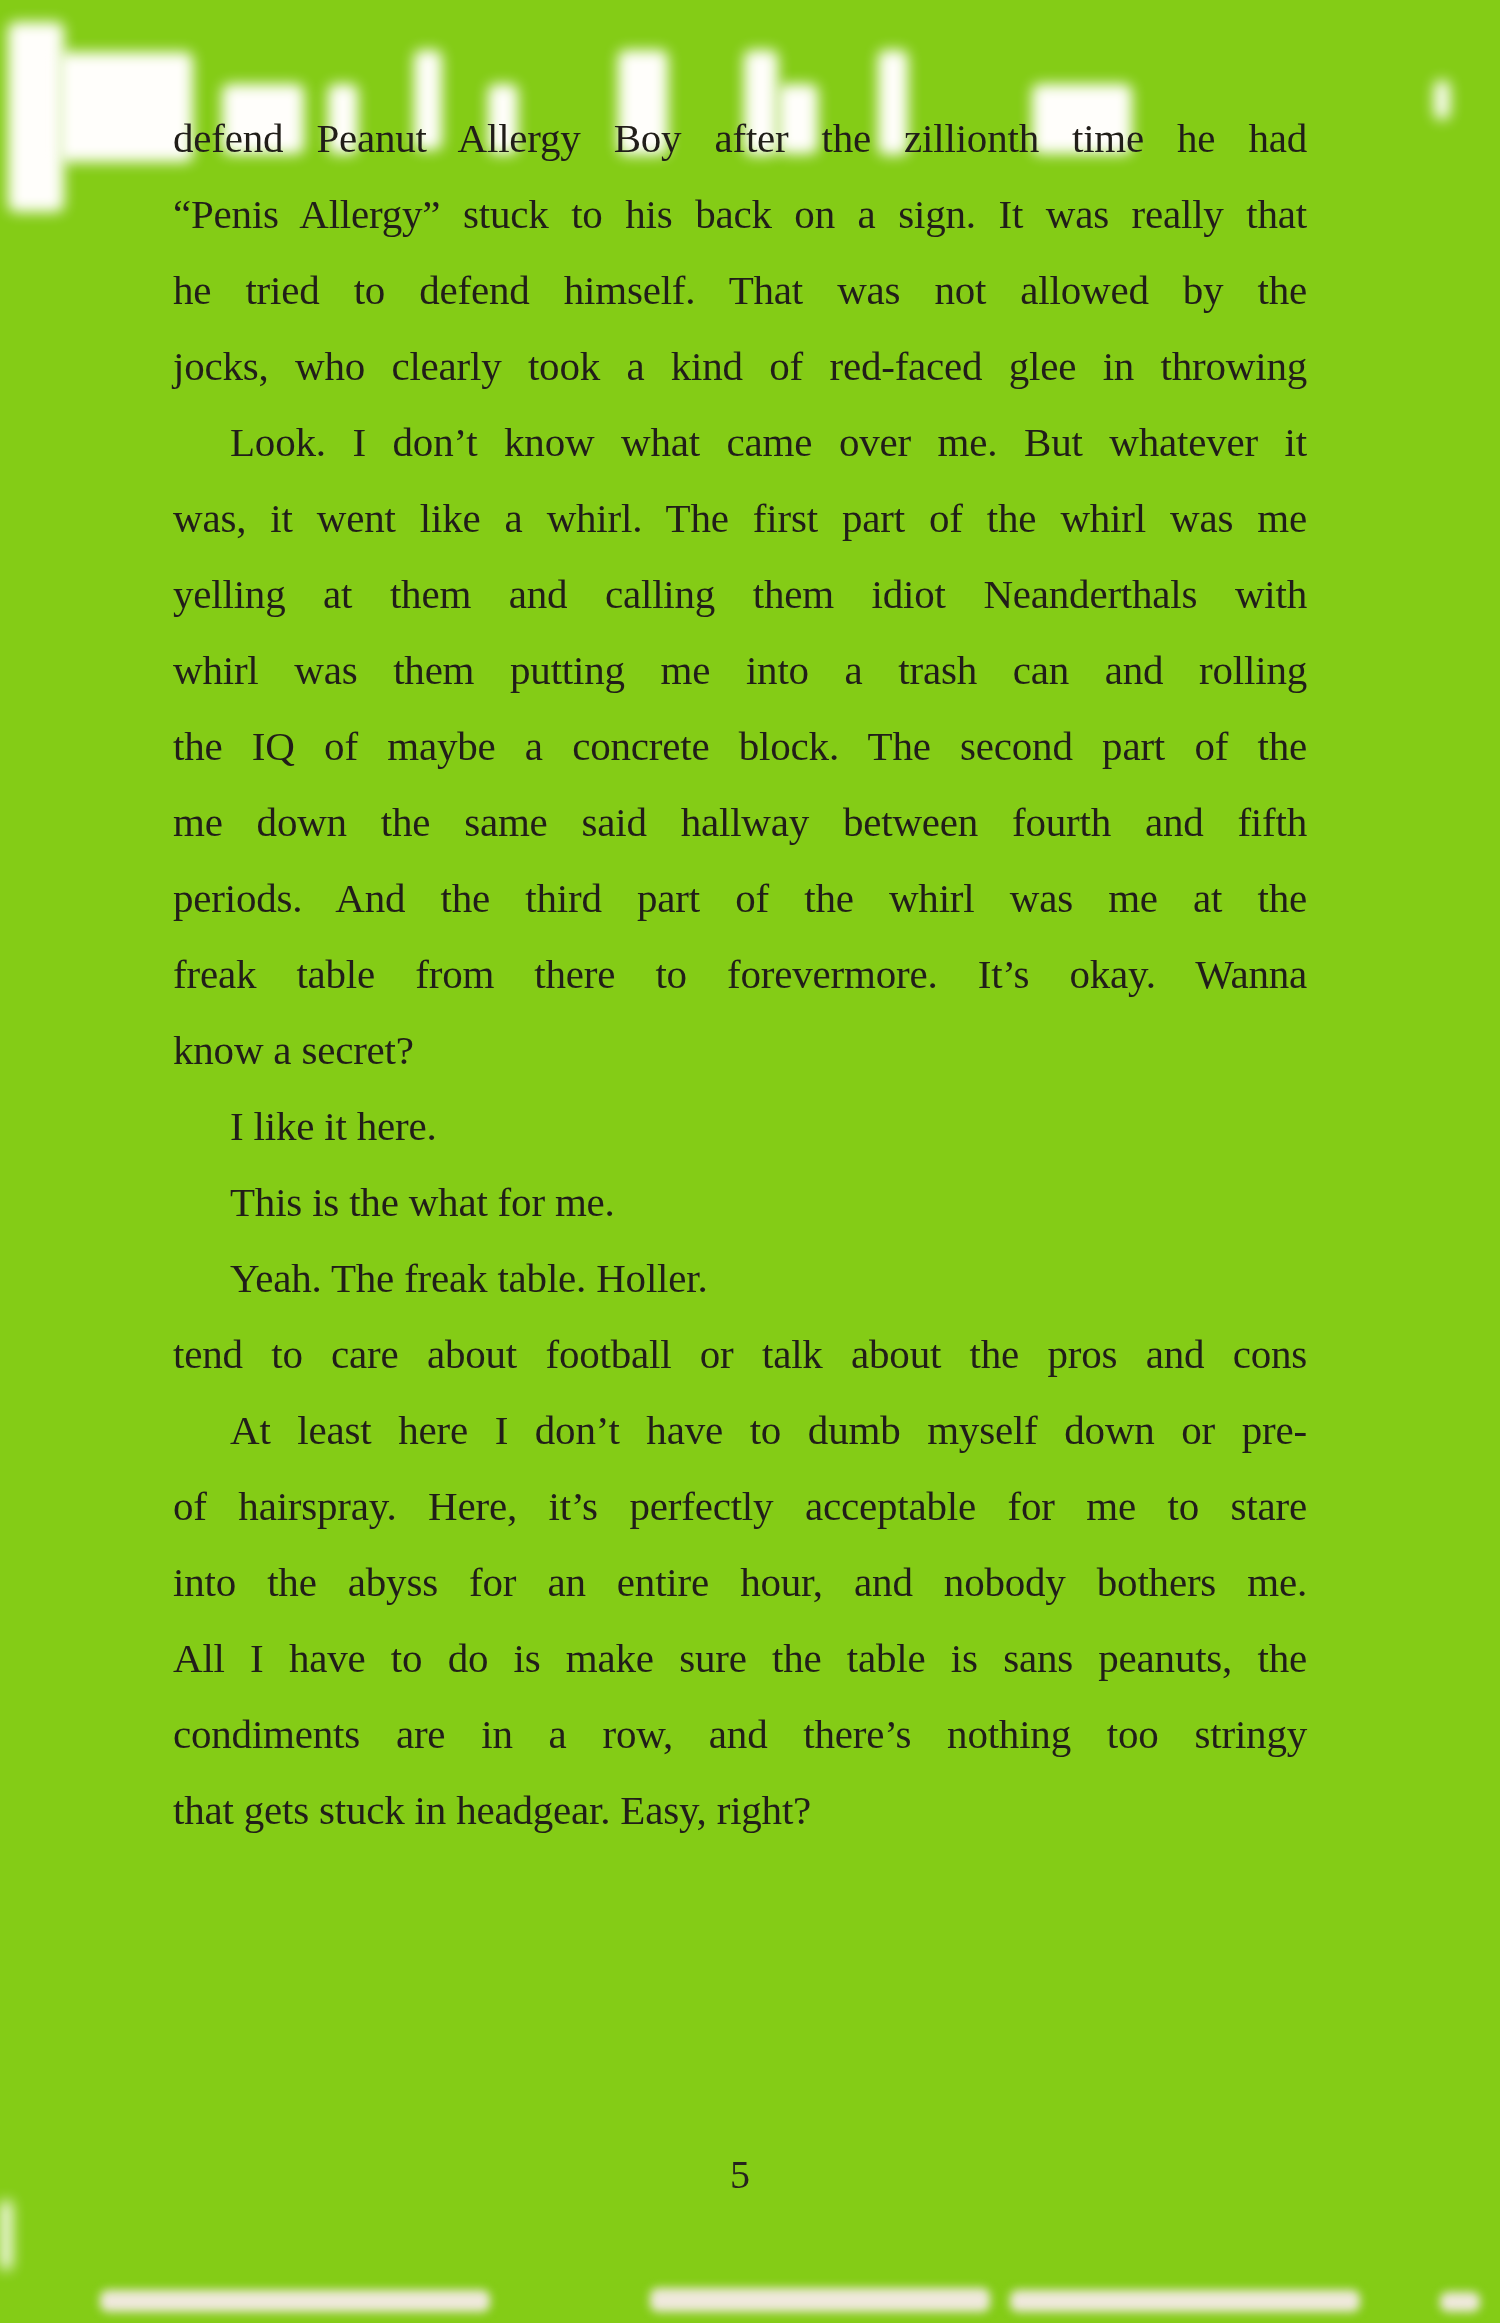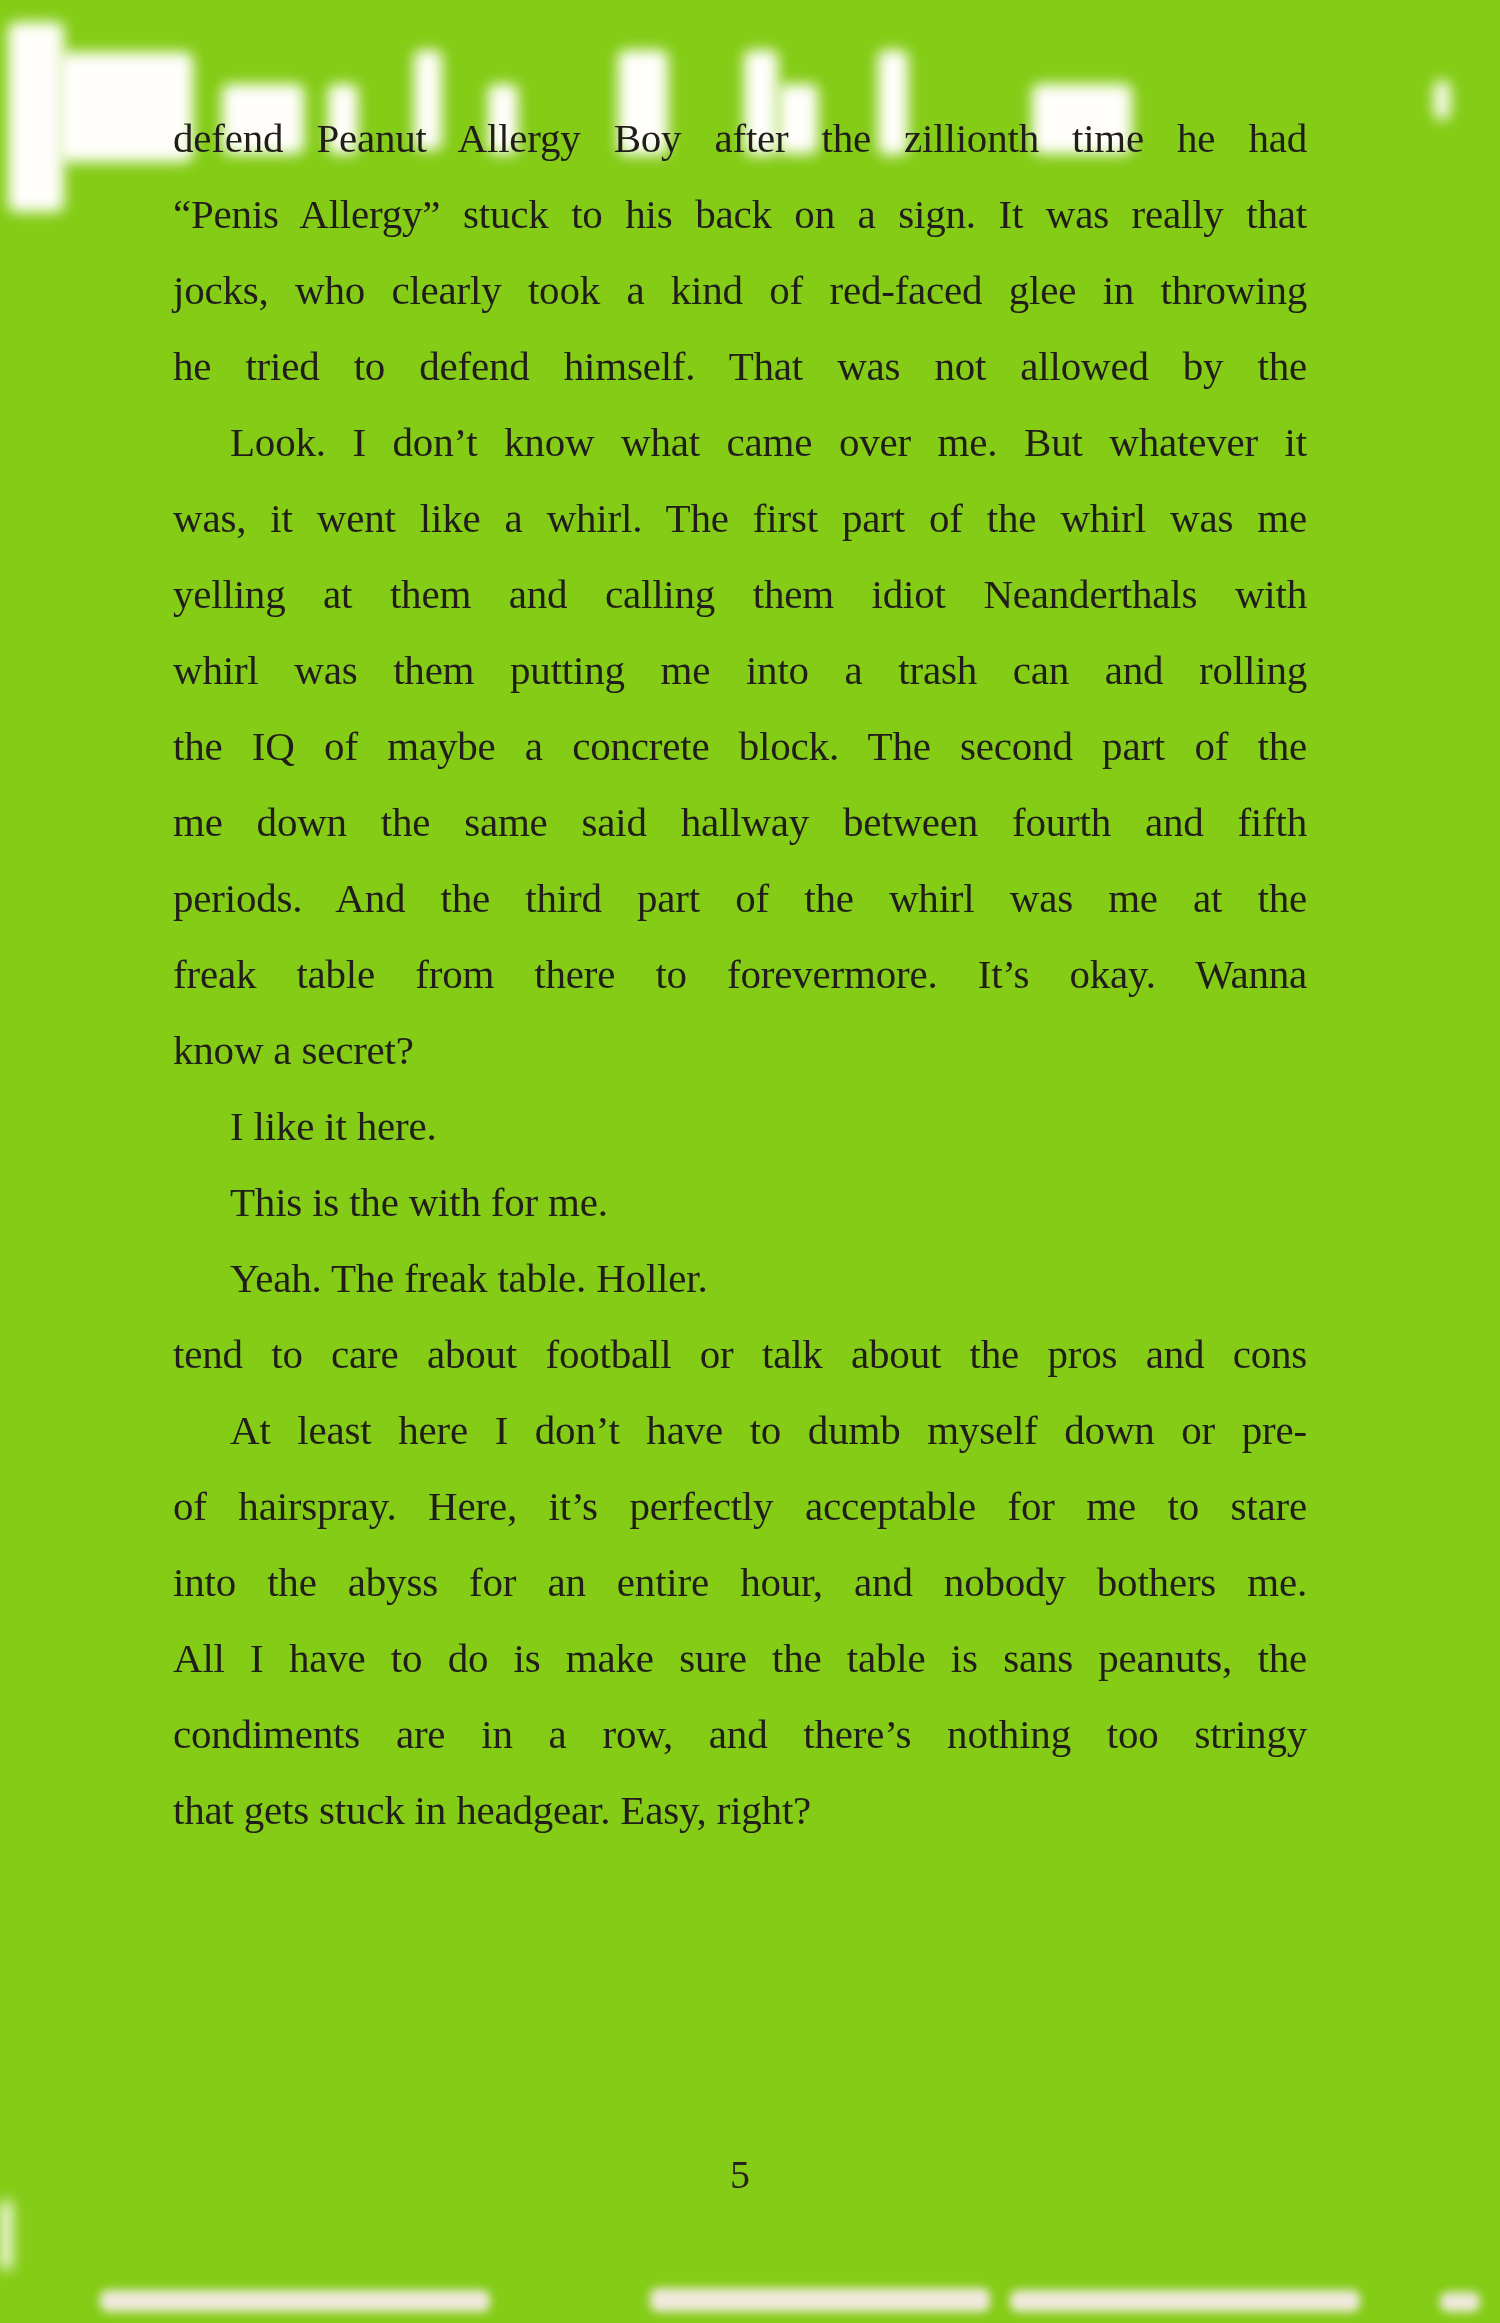--- a/index.html
+++ b/index.html
@@ -77,42 +77,42 @@
   <div class="artifact dark" style="left:100px; top:2290px; width:390px; height:22px;"></div>
   <div class="artifact dark" style="left:650px; top:2288px; width:340px; height:24px;"></div>
   <div class="artifact dark" style="left:1010px;top:2290px; width:350px; height:22px;"></div>
   <div class="artifact dark" style="left:1440px;top:2292px; width:40px;  height:20px;"></div>
 
   <div class="textblock">
 
     <div class="para">
       <div class="line">defend Peanut Allergy Boy after the zillionth time he had</div>
       <div class="line">“Penis Allergy” stuck to his back on a sign. It was really that</div>
+      <div class="line">he tried to defend himself. That was not allowed by the</div>
       <div class="line">jocks, who clearly took a kind of red-faced glee in throwing</div>
-      <div class="line">he tried to defend himself. That was not allowed by the</div>
     </div>
 
     <div class="para">
       <div class="line indent">Look. I don’t know what came over me. But whatever it</div>
       <div class="line">was, it went like a whirl. The first part of the whirl was me</div>
       <div class="line">yelling at them and calling them idiot Neanderthals with</div>
       <div class="line">whirl was them putting me into a trash can and rolling</div>
       <div class="line">the IQ of maybe a concrete block. The second part of the</div>
       <div class="line">me down the same said hallway between fourth and fifth</div>
       <div class="line">periods. And the third part of the whirl was me at the</div>
       <div class="line">freak table from there to forevermore. It’s okay. Wanna</div>
       <div class="line last">know a secret?</div>
     </div>
 
     <div class="para">
       <div class="line indent last">I like it here.</div>
     </div>
 
     <div class="para">
-      <div class="line indent last">This is the with for me.</div>
+      <div class="line indent last">This is the what for me.</div>
     </div>
 
     <div class="para">
       <div class="line indent last">Yeah. The freak table. Holler.</div>
     </div>
 
     <div class="para">
       <div class="line">tend to care about football or talk about the pros and cons</div>
       <div class="line indent">At least here I don’t have to dumb myself down or pre-</div>
       <div class="line">of hairspray. Here, it’s perfectly acceptable for me to stare</div>

